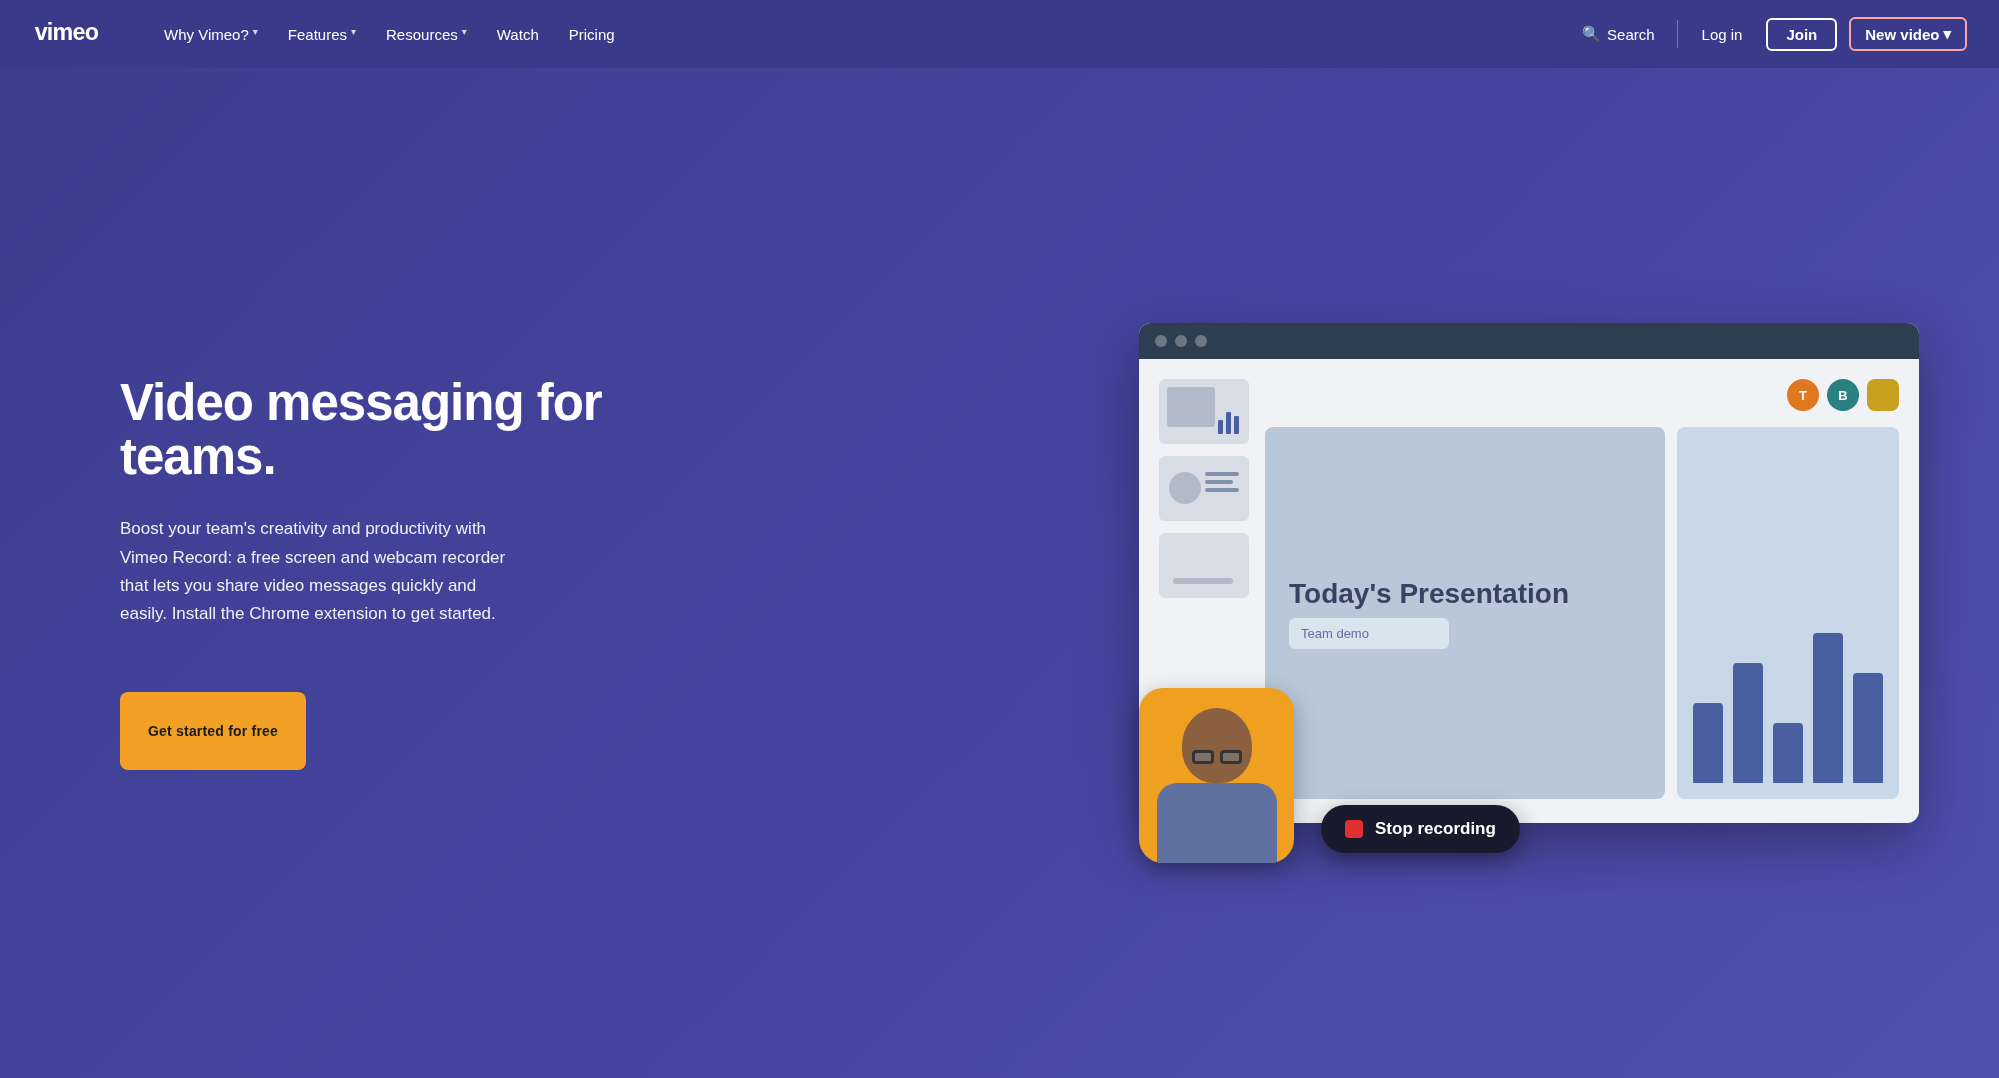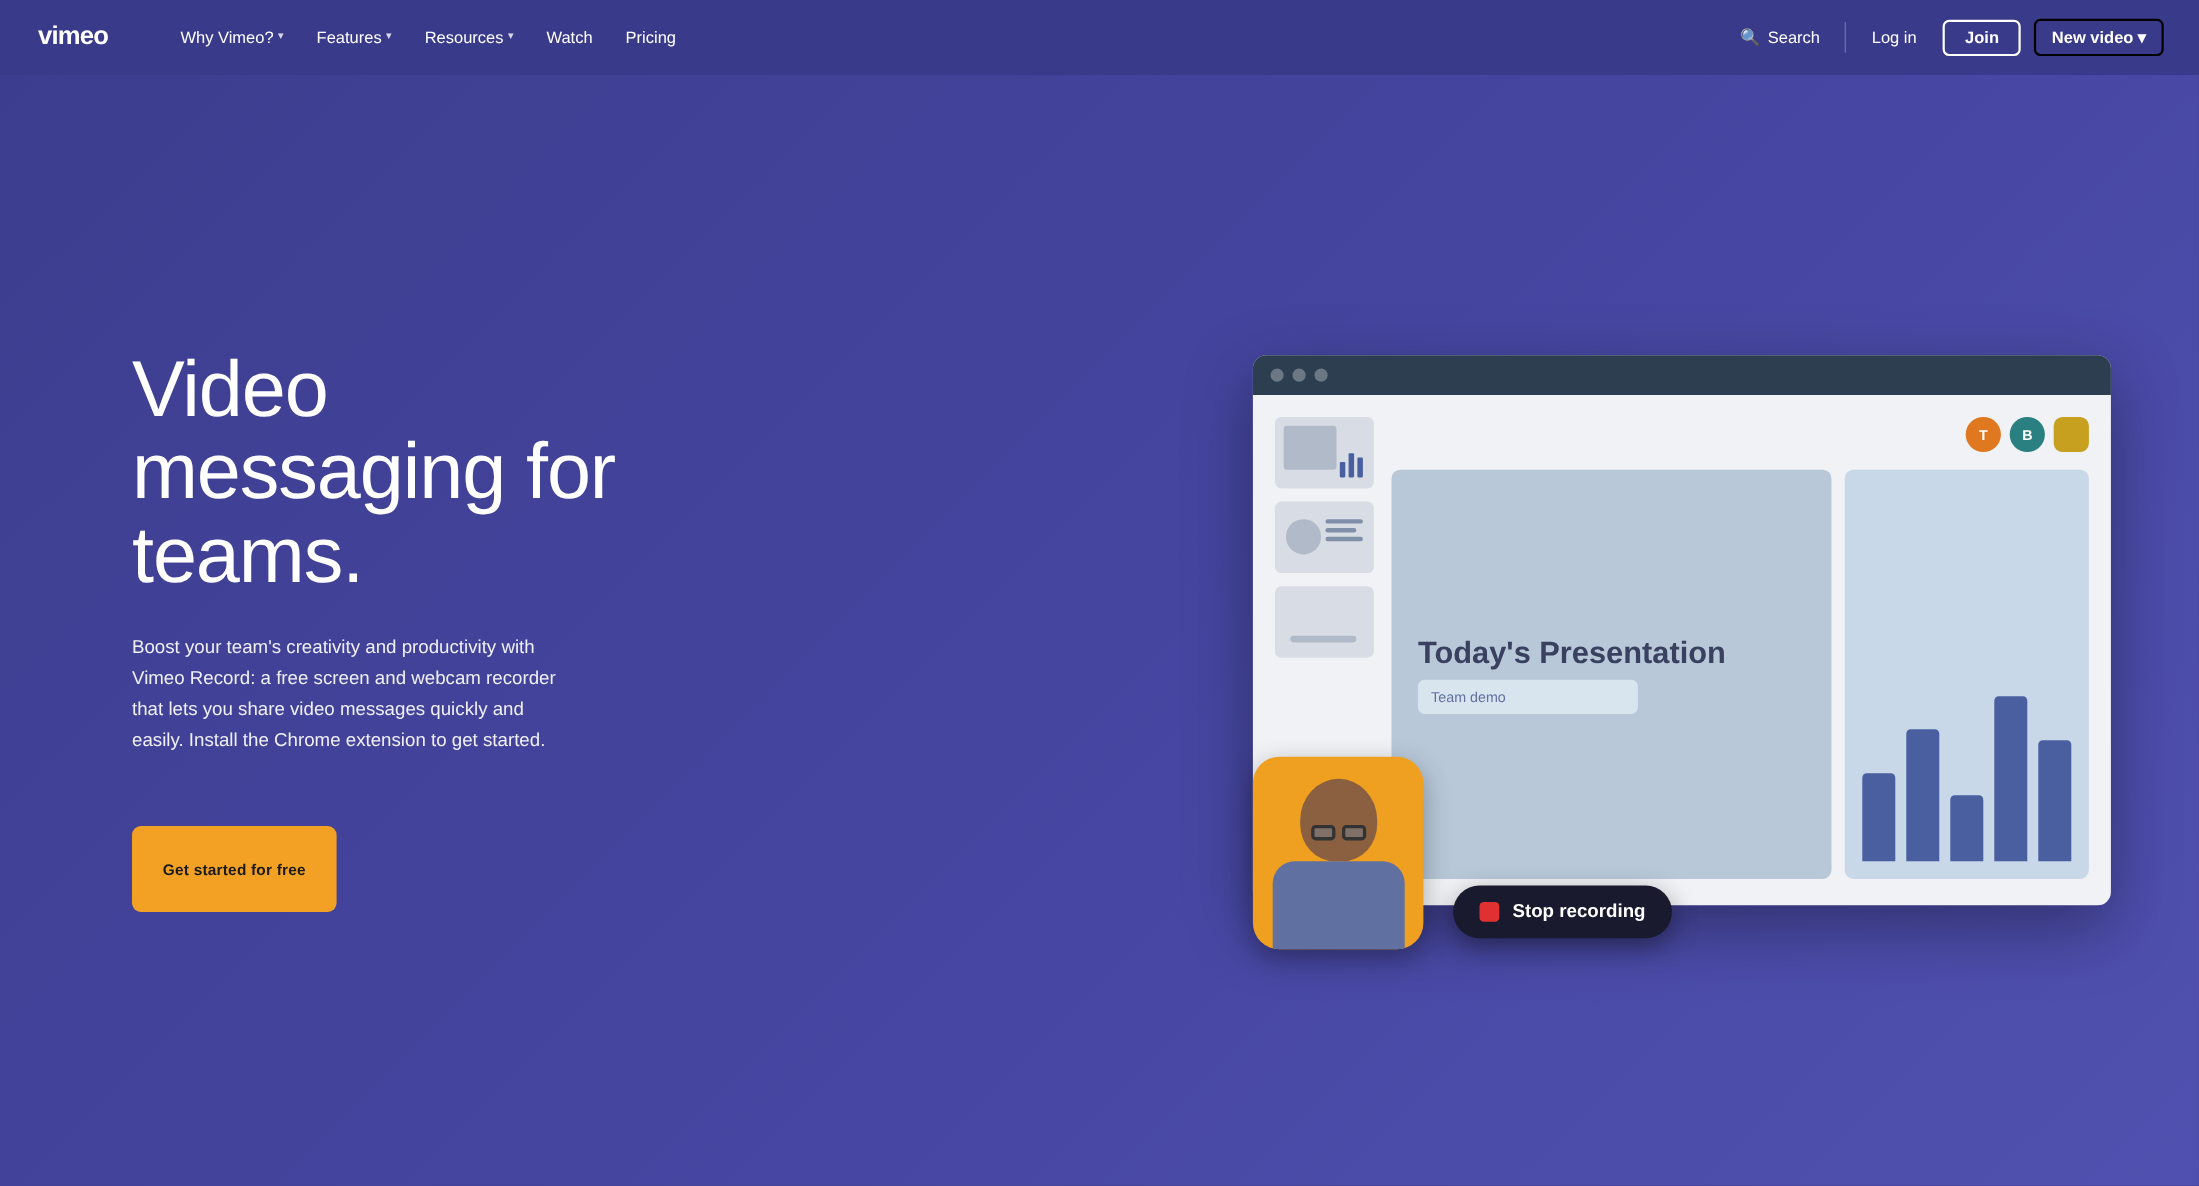--- a/index.html
+++ b/index.html
@@ -81,21 +81,21 @@
       border: 2px solid white;
       font-size: 15px;
       font-weight: 600;
       cursor: pointer;
       padding: 6px 18px;
       border-radius: 6px;
     }
     .btn-new-video {
       color: white;
       background: transparent;
-      border: 2px solid #000000;
+      border: 2px solid #fca5a5;
       font-size: 15px;
       font-weight: 600;
       cursor: pointer;
       padding: 6px 14px;
       border-radius: 6px;
       display: flex;
       align-items: center;
       gap: 4px;
     }
 
@@ -109,22 +109,22 @@
       background: linear-gradient(135deg, #3d3d8f 0%, #4545a0 50%, #5050b0 100%);
       position: relative;
       overflow: hidden;
     }
 
     .hero-left {
       flex: 0 0 520px;
       max-width: 520px;
     }
     .hero-headline {
-      font-size: 72px;
-      font-weight: 400;
+      font-size: 51px;
+      font-weight: 700;
       line-height: 1.05;
       margin-bottom: 32px;
       letter-spacing: -1px;
     }
     .hero-desc {
       font-size: 17px;
       line-height: 1.65;
       color: rgba(255,255,255,0.92);
       max-width: 400px;
       margin-bottom: 40px;
@@ -332,21 +332,21 @@
       font-weight: 700;
       color: #3a4060;
       text-align: left;
       width: 100%;
       line-height: 1.2;
     }
     .slide-subtitle-input {
       background: #d8e4ee;
       border-radius: 6px;
       padding: 8px 12px;
-      width: 200px;
+      width: 160px;
       font-size: 13px;
       color: #6070a0;
       align-self: flex-start;
       margin-top: 0;
     }
     .slide-right-chart {
       flex: 0 0 200px;
       background: #c8d8e8;
       border-radius: 8px;
       display: flex;

